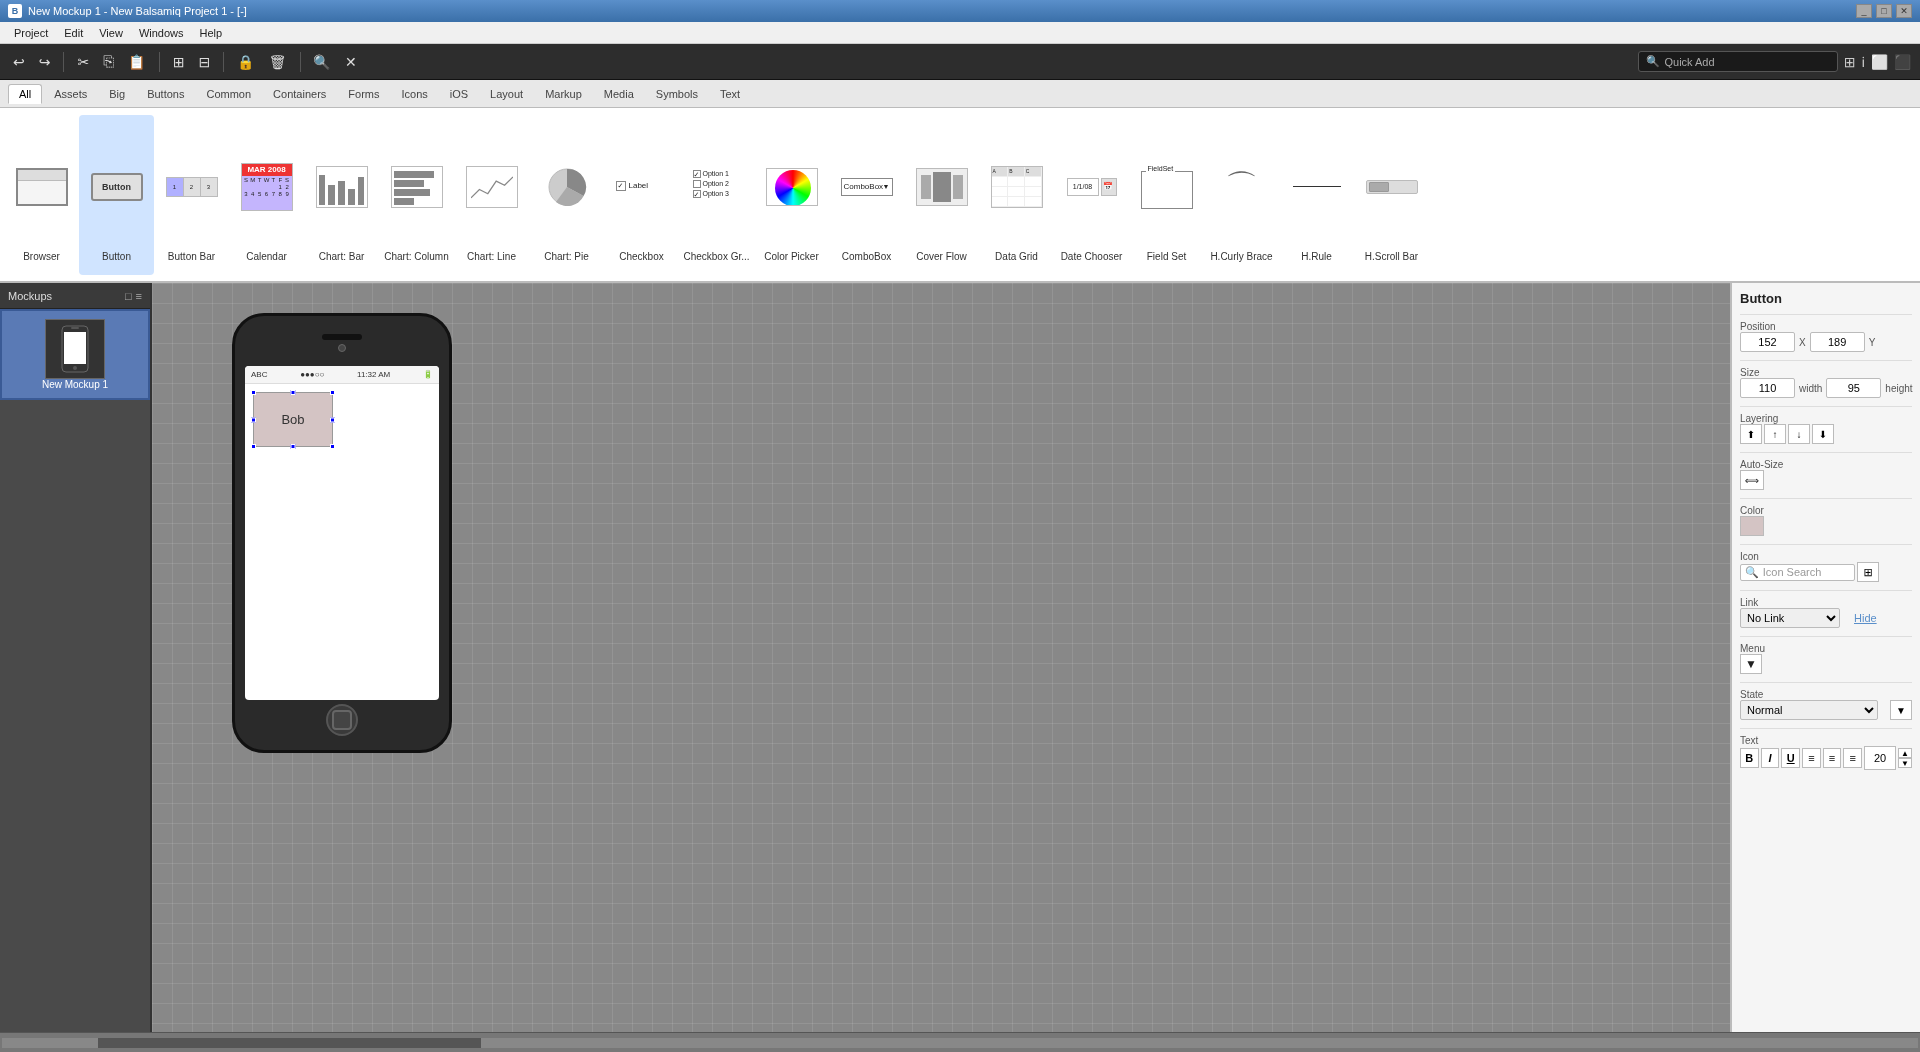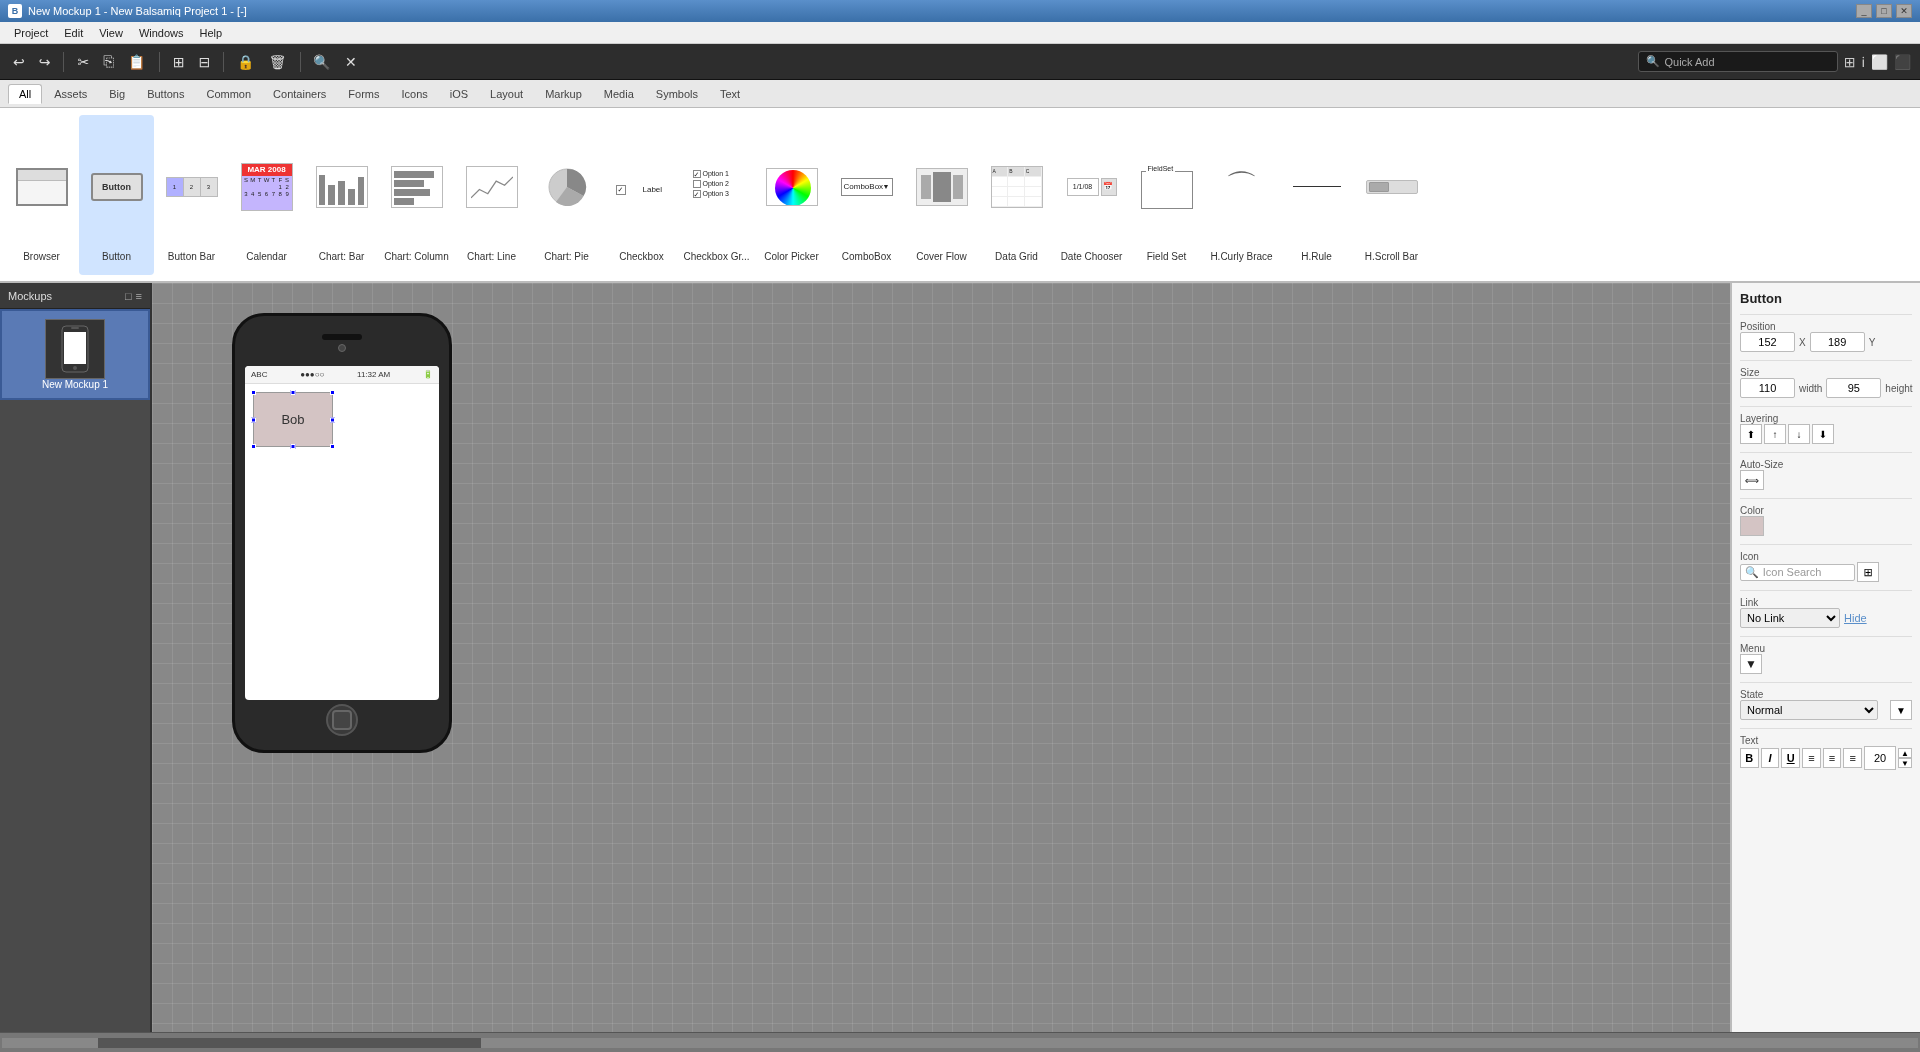--- a/index.html
+++ b/index.html
@@ -226,21 +226,21 @@
       border: 1px solid #bbb;
       border-radius: 2px;
       background: #fff;
       padding: 1px 4px;
       width: 115px;
       font-size: 11px;
       color: #999;
       gap: 4px;
     }
     .icon-search-extra { width: 22px; height: 20px; border: 1px solid #bbb; background: #fff; cursor: pointer; display: flex; align-items: center; justify-content: center; font-size: 11px; }
-    .link-row { display: flex; align-items: center; gap: 4px; }
+    .link-row { display: flex; align-items: center; gap: 14px; }
     .link-select { height: 20px; border: 1px solid #bbb; border-radius: 2px; font-size: 11px; padding: 0 2px; width: 100px; }
     .hide-btn { color: #5a8fca; cursor: pointer; font-size: 11px; text-decoration: underline; }
     .menu-dropdown { width: 22px; height: 20px; border: 1px solid #bbb; background: #fff; cursor: pointer; display: flex; align-items: center; justify-content: center; }
     .state-select { height: 20px; border: 1px solid #bbb; border-radius: 2px; font-size: 11px; padding: 0 2px; flex: 1; }
     .state-row { display: flex; align-items: flex-end; gap: 12px; }
     .state-arrow { width: 22px; height: 20px; border: 1px solid #bbb; background: #fff; cursor: pointer; display: flex; align-items: center; justify-content: center; font-size: 10px; }
     .text-format-row { display: flex; align-items: center; gap: 2px; }
     .fmt-btn { width: 20px; height: 20px; border: 1px solid #bbb; background: #fff; cursor: pointer; font-size: 11px; display: flex; align-items: center; justify-content: center; font-weight: bold; }
     .fmt-btn.bold { font-weight: bold; }
     .fmt-btn.italic { font-style: italic; }
@@ -464,21 +464,21 @@
     .comp-datagrid { width: 52px; height: 42px; border: 1px solid #bbb; background: white; }
     .comp-datagrid .dg-row { display: flex; border-bottom: 1px solid #eee; height: 10px; }
     .comp-datagrid .dg-cell { flex: 1; border-right: 1px solid #eee; font-size: 5px; padding: 1px; }
     .comp-datagrid .dg-header { background: #ddd; }
 
     
     .comp-fieldset { width: 52px; height: 38px; border: 1px solid #888; position: relative; margin-top: 6px; }
     .comp-fieldset::before { content: 'FieldSet'; position: absolute; top: -7px; left: 4px; background: white; font-size: 7px; padding: 0 2px; }
 
     
-    .comp-checkbox { width: 52px; height: 18px; display: flex; align-items: center; gap: 17px; font-size: 8px; margin-top: 6px; }
+    .comp-checkbox { width: 52px; height: 18px; display: flex; gap: 3px; font-size: 8px; margin-top: 6px; }
     .comp-checkbox .cb-box { width: 10px; height: 10px; border: 1px solid #888; background: white; display: flex; align-items: center; justify-content: center; font-size: 7px; }
 
     
     .comp-chartline { width: 52px; height: 42px; border: 1px solid #bbb; background: white; padding: 4px; }
     .comp-chartline svg { width: 100%; height: 100%; }
 
     
     .comp-chartpie { width: 42px; height: 42px; }
     .comp-chartpie svg { width: 100%; height: 100%; }
 

